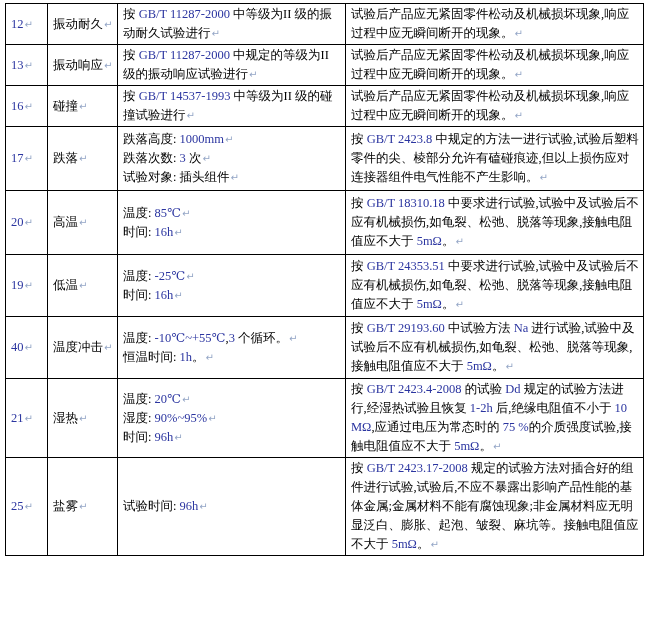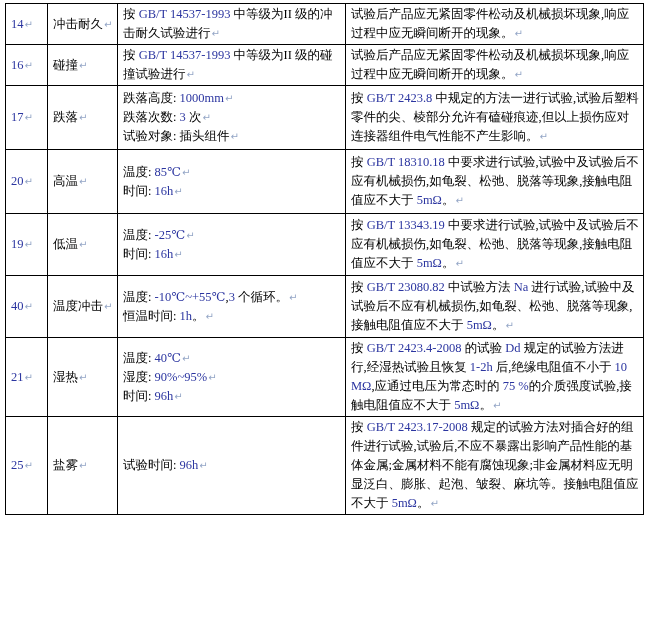--- a/index.html
+++ b/index.html
@@ -44,25 +44,35 @@
 
 <div class="page">
   <table class="spec">
     <colgroup>
       <col style="width:42px">
       <col style="width:70px">
       <col style="width:228px">
       <col style="width:298px">
     </colgroup>
     <tbody id="rows">
+        <tr style="height: 38px;">
+          <td class="c-num"><span class="latin">12</span><span class="pilcrow">↵</span></td>
+          <td class="c-name">振动耐久<span class="pilcrow">↵</span></td>
+          <td class="c-cond">
+            <div class="pline">按 <span class="latin">GB/T 11287-2000 </span>中等级为II 级的振动耐久试验进行<span class="pilcrow">↵</span></div>
+          </td>
+          <td class="c-req">
+            <div class="pline">试验后产品应无紧固零件松动及机械损坏现象,响应过程中应无瞬间断开的现象。<span class="pilcrow">↵</span></div>
+          </td>
+        </tr>
         <tr style="height: 40px;">
-          <td class="c-num"><span class="latin">14</span><span class="pilcrow">↵</span></td>
-          <td class="c-name">冲击耐久<span class="pilcrow">↵</span></td>
+          <td class="c-num"><span class="latin">13</span><span class="pilcrow">↵</span></td>
+          <td class="c-name">振动响应<span class="pilcrow">↵</span></td>
           <td class="c-cond">
-            <div class="pline">按 <span class="latin">GB/T 14537-1993 </span>中等级为II 级的冲击耐久试验进行<span class="pilcrow">↵</span></div>
+            <div class="pline">按 <span class="latin">GB/T 11287-2000 </span>中规定的等级为II 级的振动响应试验进行<span class="pilcrow">↵</span></div>
           </td>
           <td class="c-req">
             <div class="pline">试验后产品应无紧固零件松动及机械损坏现象,响应过程中应无瞬间断开的现象。<span class="pilcrow">↵</span></div>
           </td>
         </tr>
         <tr style="height: 40px;">
           <td class="c-num"><span class="latin">16</span><span class="pilcrow">↵</span></td>
           <td class="c-name">碰撞<span class="pilcrow">↵</span></td>
           <td class="c-cond">
             <div class="pline">按 <span class="latin">GB/T 14537-1993 </span>中等级为II 级的碰撞试验进行<span class="pilcrow">↵</span></div>
@@ -95,39 +105,39 @@
           </td>
         </tr>
         <tr style="height: 62px;">
           <td class="c-num"><span class="latin">19</span><span class="pilcrow">↵</span></td>
           <td class="c-name">低温<span class="pilcrow">↵</span></td>
           <td class="c-cond">
             <div class="pline">温度: <span class="latin">-25℃</span><span class="pilcrow">↵</span></div>
             <div class="pline">时间: <span class="latin">16h</span><span class="pilcrow">↵</span></div>
           </td>
           <td class="c-req">
-            <div class="pline">按 <span class="latin">GB/T 13343.19 </span>中要求进行试验,试验中及试验后不应有机械损伤,如龟裂、松弛、脱落等现象,接触电阻值应不大于 <span class="latin u">5mΩ</span>。<span class="pilcrow">↵</span></div>
+            <div class="pline">按 <span class="latin">GB/T 24353.51 </span>中要求进行试验,试验中及试验后不应有机械损伤,如龟裂、松弛、脱落等现象,接触电阻值应不大于 <span class="latin u">5mΩ</span>。<span class="pilcrow">↵</span></div>
           </td>
         </tr>
         <tr style="height: 62px;">
           <td class="c-num"><span class="latin">40</span><span class="pilcrow">↵</span></td>
           <td class="c-name">温度冲击<span class="pilcrow">↵</span></td>
           <td class="c-cond">
             <div class="pline">温度: <span class="latin">-10℃~+55℃</span>,<span class="latin">3 </span>个循环。<span class="pilcrow">↵</span></div>
             <div class="pline">恒温时间: <span class="latin">1h</span>。<span class="pilcrow">↵</span></div>
           </td>
           <td class="c-req">
-            <div class="pline">按 <span class="latin">GB/T 23080.82 </span>中试验方法 <span class="latin">Na </span>进行试验,试验中及试验后不应有机械损伤,如龟裂、松弛、脱落等现象,接触电阻值应不大于 <span class="latin u">5mΩ</span>。<span class="pilcrow">↵</span></div>
+            <div class="pline">按 <span class="latin">GB/T 29193.60 </span>中试验方法 <span class="latin">Na </span>进行试验,试验中及试验后不应有机械损伤,如龟裂、松弛、脱落等现象,接触电阻值应不大于 <span class="latin u">5mΩ</span>。<span class="pilcrow">↵</span></div>
           </td>
         </tr>
         <tr style="height: 78px;">
           <td class="c-num"><span class="latin">21</span><span class="pilcrow">↵</span></td>
           <td class="c-name">湿热<span class="pilcrow">↵</span></td>
           <td class="c-cond">
-            <div class="pline">温度: <span class="latin">40℃</span><span class="pilcrow">↵</span></div>
+            <div class="pline">温度: <span class="latin">20℃</span><span class="pilcrow">↵</span></div>
             <div class="pline">湿度: <span class="latin">90%~95%</span><span class="pilcrow">↵</span></div>
             <div class="pline">时间: <span class="latin">96h</span><span class="pilcrow">↵</span></div>
           </td>
           <td class="c-req">
             <div class="pline">按 <span class="latin">GB/T 2423.4-2008 </span>的试验 <span class="latin">Dd </span>规定的试验方法进行,经湿热试验且恢复 <span class="latin">1-2h </span>后,绝缘电阻值不小于 <span class="latin">10 MΩ</span>,应通过电压为常态时的 <span class="latin">75 %</span>的介质强度试验,接触电阻值应不大于 <span class="latin u">5mΩ</span>。<span class="pilcrow">↵</span></div>
           </td>
         </tr>
         <tr style="height: 84px;">
           <td class="c-num"><span class="latin">25</span><span class="pilcrow">↵</span></td>
           <td class="c-name">盐雾<span class="pilcrow">↵</span></td>

